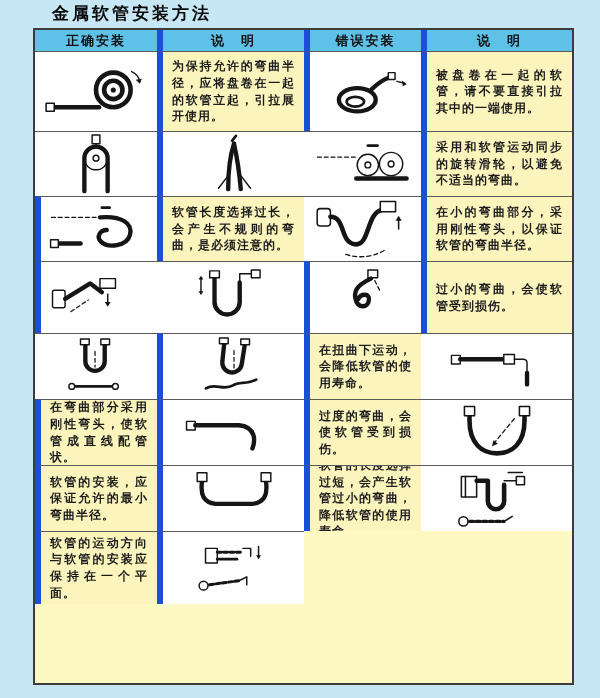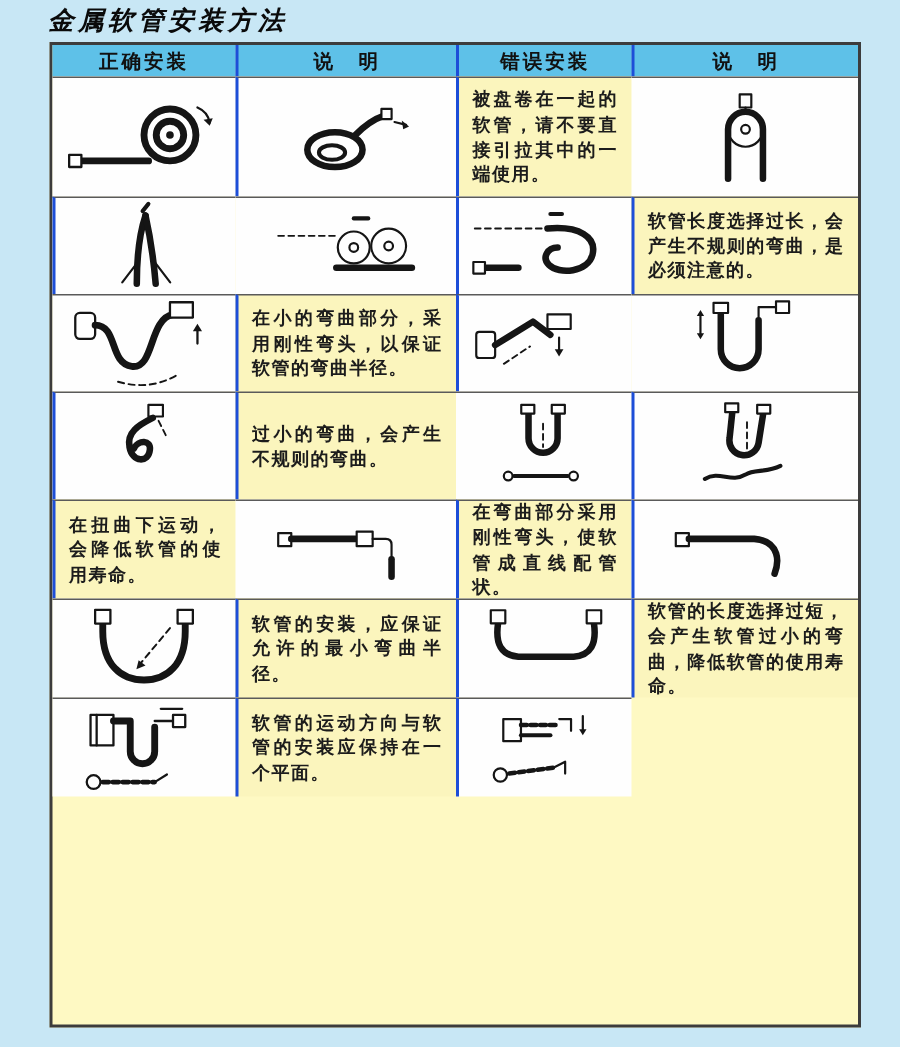--- a/index.html
+++ b/index.html
@@ -3,37 +3,37 @@
 <meta charset="utf-8">
 <style>
   html,body{margin:0;padding:0;}
   body{
     width:600px;height:698px;position:relative;
     background:#c8e7f5;
     font-family:"Liberation Sans", sans-serif;
     overflow:hidden;
   }
   .page-title{
-    position:absolute;left:32px;top:2px;
+    position:absolute;left:52px;top:2px;
     font-family:"Liberation Serif", serif;
-    font-style:italic;font-weight:bold;
+    font-weight:bold;
     font-size:17px;letter-spacing:3px;color:#0a0a0a;
   }
   .table{
     position:absolute;left:33px;top:28px;
     width:537px;
     display:grid;
     grid-template-columns:122px 147px 117px 151px;
     grid-template-rows:21px 80px 65px 65px 72px 66px 66px 66px 73px 79px;
     border:2px solid #3c3c3c;
     box-sizing:content-box;
     background:#fef9c3;
   }
   .cell{
-    border-left:2px solid #1d4ed8;
+    border-left:6px solid #1d4ed8;
     border-top:1px solid #5a5a5a;
     box-sizing:border-box;
     overflow:hidden;
   }
   .c1{border-left:none;}
   .hdr{
     border-top:none;
     background:#5ec1e8;
     display:flex;align-items:center;justify-content:center;
     font-size:13px;font-weight:bold;color:#111;
@@ -81,20 +81,23 @@
     <svg class="ill" viewBox="0 0 110 64" width="112" height="66">
       <circle class="w" cx="72" cy="30" r="17"></circle>
         <circle class="w" cx="72" cy="30" r="9"></circle>
         <circle class="f" cx="72" cy="30" r="2.5"></circle>
       <path class="w" d="M12 47 L58 47"></path>
         <rect class="wf" x="6" y="43" width="8" height="8"></rect>
       <path class="t" d="M90 12 q7 3 8 10"></path>
         <path class="f" d="M98 24 l-4 -4 l6 -1 z"></path>
     </svg>
   </div>
+  <div class="cell txt-cell">
+    <div class="txt">为保持允许的弯曲半径，应将盘卷在一起的软管立起，引拉展开使用。</div>
+  </div>
   <div class="cell img-cell">
     <svg class="ill" viewBox="0 0 110 64" width="108" height="62">
       <ellipse class="w" cx="46" cy="40" rx="19" ry="12"></ellipse>
         <ellipse class="m" cx="44" cy="42" rx="9" ry="5"></ellipse>
       <path class="w" d="M60 30 Q70 20 79 17"></path>
         <rect class="wf" x="78" y="12" width="7" height="7"></rect>
       <line class="t" x1="87" y1="21" x2="95" y2="23"></line>
         <path class="f" d="M97 24 l-5 -4 l1 6 z"></path>
     </svg>
   </div>
@@ -125,20 +128,23 @@
     <svg class="ill" viewBox="0 0 110 64" width="108" height="62">
       <line class="d" x1="8" y1="25" x2="50" y2="25"></line>
       <line class="m" x1="60" y1="13" x2="70" y2="13"></line>
       <circle class="t" cx="60" cy="33" r="11"></circle>
         <circle class="t" cx="60" cy="33" r="3"></circle>
       <circle class="t" cx="84" cy="32" r="12"></circle>
         <circle class="t" cx="84" cy="32" r="3"></circle>
       <path class="w" d="M48 47 L100 47"></path>
     </svg>
   </div>
+  <div class="cell txt-cell">
+    <div class="txt">采用和软管运动同步的旋转滑轮，以避免不适当的弯曲。</div>
+  </div>
   <div class="cell img-cell">
     <svg class="ill" viewBox="0 0 110 64" width="108" height="62">
       <line class="d" x1="6" y1="20" x2="56" y2="20"></line>
       <line class="m" x1="58" y1="10" x2="66" y2="10"></line>
       <path class="w" d="M56 20 C78 18 90 26 87 38 C84 50 64 52 57 45 C52 40 56 33 63 33"></path>
       <path class="w" d="M12 47 L36 47"></path>
         <rect class="wf" x="5" y="43" width="8" height="8"></rect>
     </svg>
   </div>
   <div class="cell txt-cell">
@@ -181,21 +187,21 @@
     </svg>
   </div>
   <div class="cell img-cell">
     <svg class="ill" viewBox="0 0 110 64" width="108" height="62">
       <rect class="wf" x="57" y="3" width="10" height="8"></rect>
       <path class="w" d="M60 12 C50 17 42 22 44 32 C46 43 57 43 58 34 C59 27 50 27 47 33"></path>
       <path class="d" d="M64 14 L70 26"></path>
     </svg>
   </div>
   <div class="cell txt-cell">
-    <div class="txt">过小的弯曲，会产生不规则的弯曲。</div>
+    <div class="txt">过小的弯曲，会使软管受到损伤。</div>
   </div>
 
   <div class="cell img-cell c1">
     <svg class="ill" viewBox="0 0 110 64" width="108" height="62">
       <path class="w" d="M44 9 L44 26 A10 10 0 0 0 64 26 L64 9"></path>
       <rect class="wf" x="39" y="3" width="9" height="6"></rect>
         <rect class="wf" x="60" y="3" width="9" height="6"></rect>
       <line class="d" x1="54" y1="16" x2="54" y2="32"></line>
       <circle class="t" cx="30" cy="52" r="3"></circle>
         <line class="m" x1="34" y1="52" x2="71" y2="52"></line>
@@ -225,20 +231,23 @@
     </svg>
   </div>
   <div class="cell txt-cell">
     <div class="txt">在弯曲部分采用刚性弯头，使软管成直线配管状。</div>
   </div>
   <div class="cell img-cell">
     <svg class="ill" viewBox="0 0 110 64" width="108" height="62">
       <rect class="wf" x="6" y="20" width="9" height="9"></rect>
       <path class="w" d="M15 24 L60 24 Q72 25 75 34 Q77 40 74 48"></path>
     </svg>
+  </div>
+  <div class="cell txt-cell">
+    <div class="txt">过度的弯曲，会使软管受到损伤。</div>
   </div>
 
   <div class="cell img-cell c1">
     <svg class="ill" viewBox="0 0 110 64" width="112" height="66">
       <path class="w" d="M28 14 L28 20 C28 42 40 52 55 52 C70 52 82 42 82 20 L82 14"></path>
       <rect class="wf" x="23" y="6" width="10" height="9"></rect>
         <rect class="wf" x="77" y="6" width="10" height="9"></rect>
       <path class="d" d="M72 18 L52 42"></path>
         <path class="f" d="M50 45 l1.5 -6 l4.5 3.5 z"></path>
     </svg>

